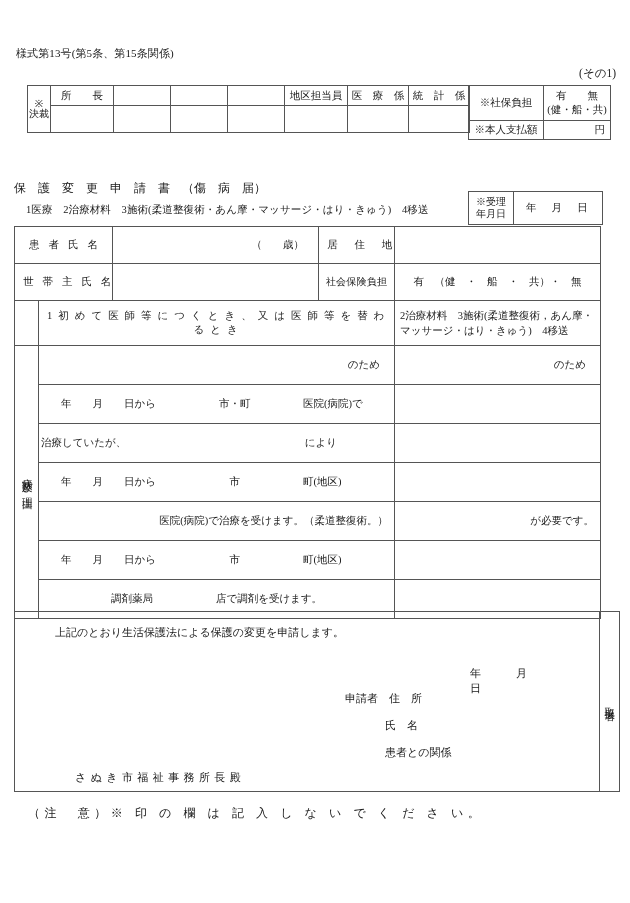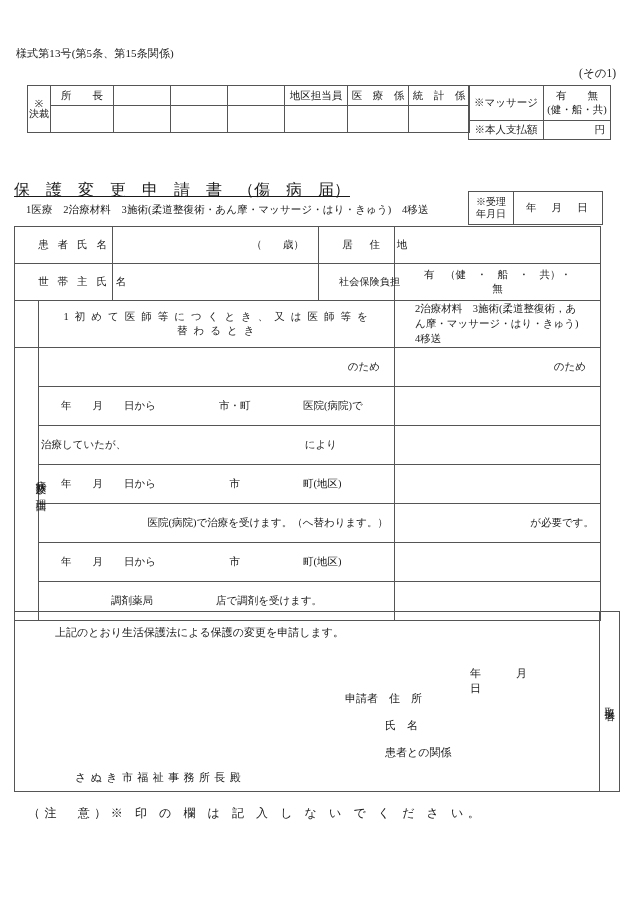--- a/index.html
+++ b/index.html
@@ -84,22 +84,21 @@
   #intro-sentence {
     position: absolute;
     left: 57px; top: 156px;
     font-size: 11.5px;
   }
 
   
   #main-title {
     position: absolute;
     left: 14px; top: 180px;
-    font-size: 16px;
-    text-decoration: underline;
+    font-size: 12px;
   }
 
   
   #category-line {
     position: absolute;
     left: 26px; top: 203px;
     font-size: 10.5px;
     letter-spacing: 0.01em;
   }
 
@@ -124,21 +123,21 @@
   #main-table {
     position: absolute;
     left: 14px; top: 226px;
     width: 586px;
     border-collapse: collapse;
     table-layout: fixed;
   }
   #main-table td {
     border: 1px solid #555;
     font-size: 10.5px;
-    padding: 0 20px;
+    padding: 0 5px;
     vertical-align: middle;
   }
   #main-table td.lbl-cell {
     text-align: center;
     letter-spacing: 0.30em;
     text-indent: 0.30em;
     white-space: nowrap;
   }
   #main-table td.lbl-tight {
     text-align: center;
@@ -271,21 +270,21 @@
       <td class="bd"></td>
       <td class="bd"></td>
       <td class="bd"></td>
     </tr>
   </tbody>
     </table>
 
   <table id="insurance-table">
     <tbody>
         <tr>
-      <td class="lbl">※マッサージ</td>
+      <td class="lbl">※社保負担</td>
       <td class="val two-line">
         <div>有　　無</div>
         <div>(健・船・共)</div>
       </td>
     </tr>
     <tr>
       <td class="lbl">※本人支払額</td>
       <td class="val amt">円</td>
     </tr>
   </tbody>
@@ -355,21 +354,21 @@
       <td colspan="3" style="padding-left:2px">治療していたが、　　　　　　　　　　　　　　　　　により</td>
       <td></td>
     </tr>
 
     <tr class="reason-row">
       <td colspan="3" style="padding-left:22px">年　　月　　日から　　　　　　　市　　　　　　町(地区)</td>
       <td></td>
     </tr>
 
     <tr class="reason-row">
-      <td class="t-right" colspan="3" style="padding-right:6px">医院(病院)で治療を受けます。（へ替わります。）</td>
+      <td class="t-right" colspan="3" style="padding-right:6px">医院(病院)で治療を受けます。（柔道整復術。）</td>
       <td class="t-right" style="padding-right:6px">が必要です。</td>
     </tr>
 
     <tr class="reason-row">
       <td colspan="3" style="padding-left:22px">年　　月　　日から　　　　　　　市　　　　　　町(地区)</td>
       <td></td>
     </tr>
 
     <tr class="reason-row">
       <td class="t-center" colspan="3">調剤薬局　　　　　　店で調剤を受けます。</td>

